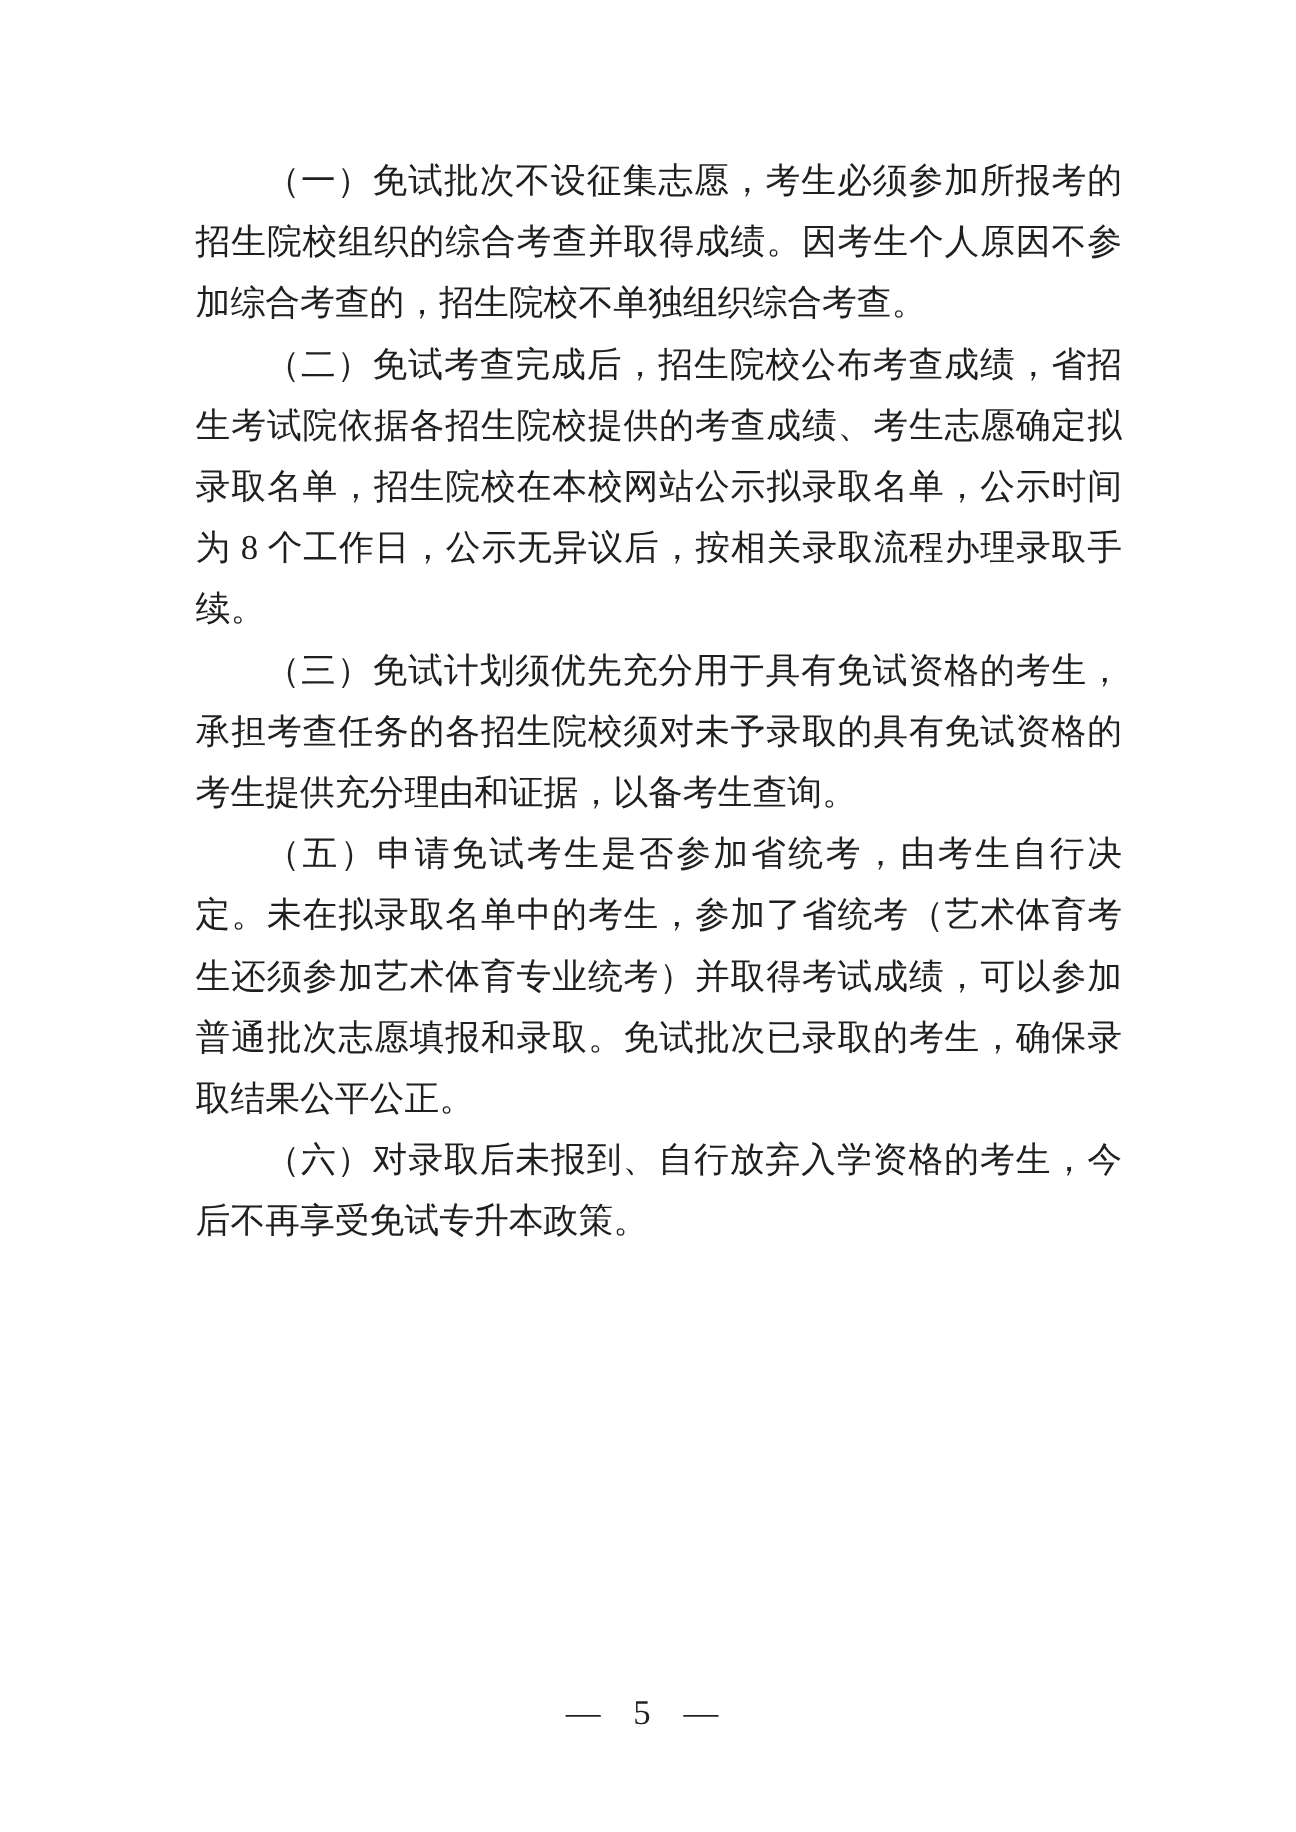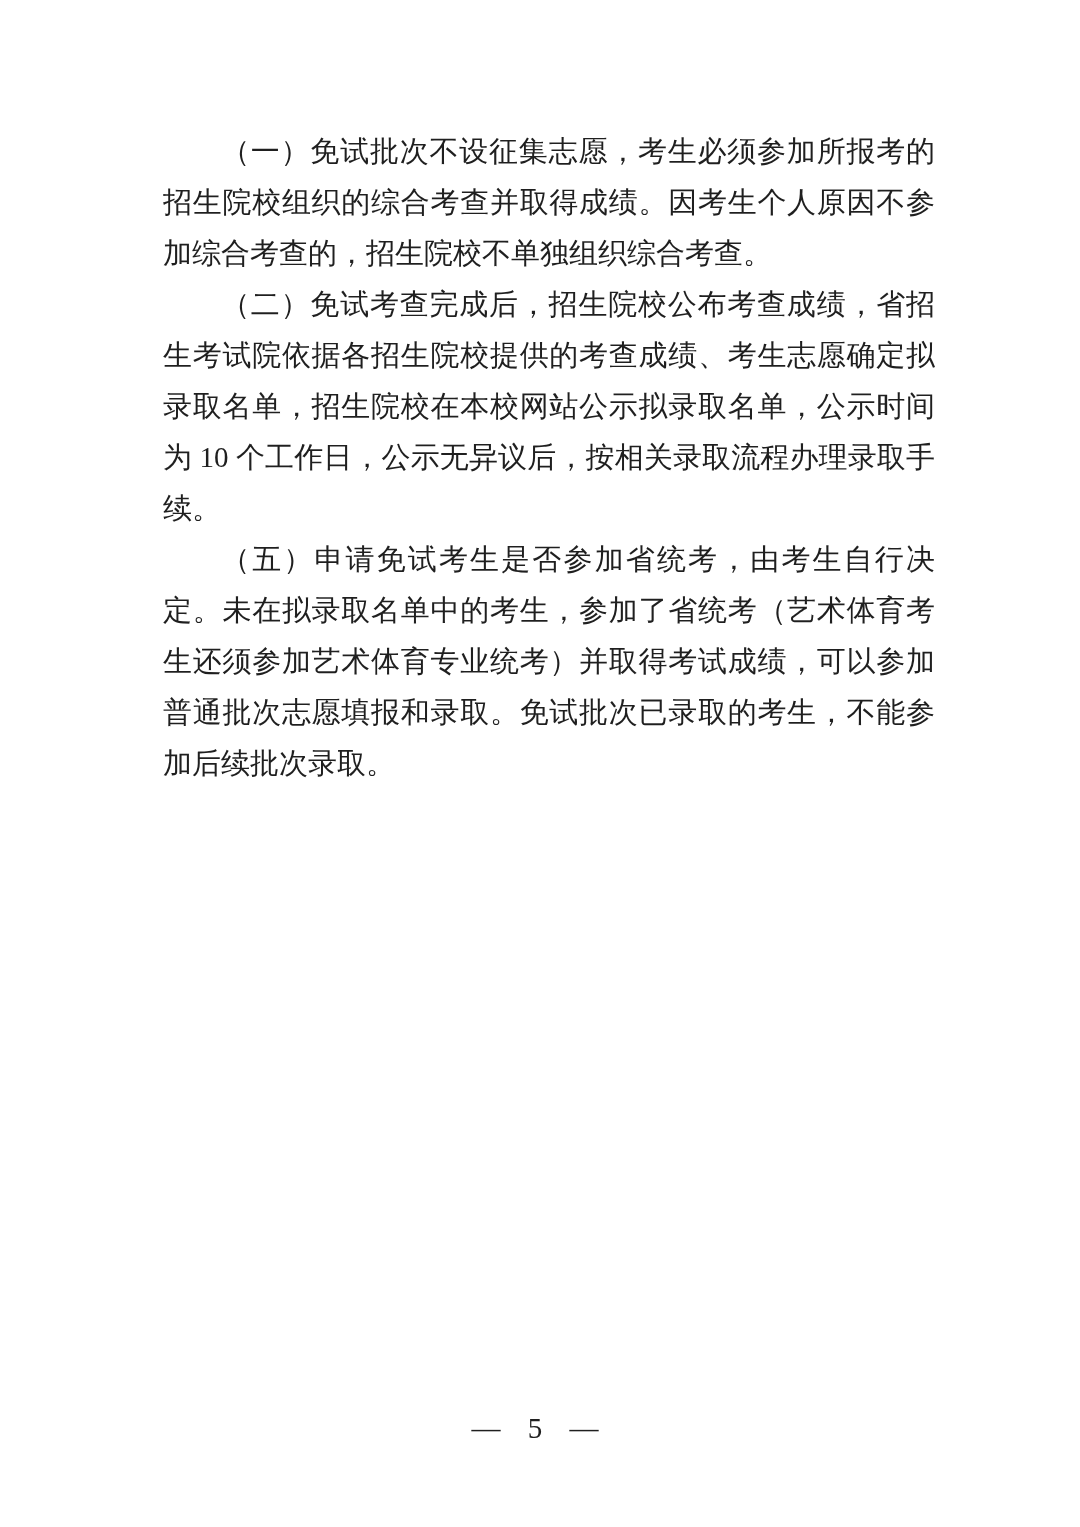--- a/index.html
+++ b/index.html
@@ -48,19 +48,21 @@
   .page-footer .num {
     letter-spacing: 10px;
   }
 </style>
 </head>
 <body>
 
 <div class="page">
   <div class="doc-body">
     <p>（一）免试批次不设征集志愿，考生必须参加所报考的招生院校组织的综合考查并取得成绩。因考生个人原因不参加综合考查的，招生院校不单独组织综合考查。</p>
-    <p>（二）免试考查完成后，招生院校公布考查成绩，省招生考试院依据各招生院校提供的考查成绩、考生志愿确定拟录取名单，招生院校在本校网站公示拟录取名单，公示时间为 10 个工作日，公示无异议后，按相关录取流程办理录取手续。</p>
-    <p>（五）申请免试考生是否参加省统考，由考生自行决定。未在拟录取名单中的考生，参加了省统考（艺术体育考生还须参加艺术体育专业统考）并取得考试成绩，可以参加普通批次志愿填报和录取。免试批次已录取的考生，不能参加后续批次录取。</p>
+    <p>（二）免试考查完成后，招生院校公布考查成绩，省招生考试院依据各招生院校提供的考查成绩、考生志愿确定拟录取名单，招生院校在本校网站公示拟录取名单，公示时间为 8 个工作日，公示无异议后，按相关录取流程办理录取手续。</p>
+    <p>（三）免试计划须优先充分用于具有免试资格的考生，承担考查任务的各招生院校须对未予录取的具有免试资格的考生提供充分理由和证据，以备考生查询。</p>
+    <p>（五）申请免试考生是否参加省统考，由考生自行决定。未在拟录取名单中的考生，参加了省统考（艺术体育考生还须参加艺术体育专业统考）并取得考试成绩，可以参加普通批次志愿填报和录取。免试批次已录取的考生，确保录取结果公平公正。</p>
+    <p>（六）对录取后未报到、自行放弃入学资格的考生，今后不再享受免试专升本政策。</p>
   </div>
   <div class="page-footer">
     <span class="num">— 5 —</span>
   </div>
 </div>
 
 </body></html>

